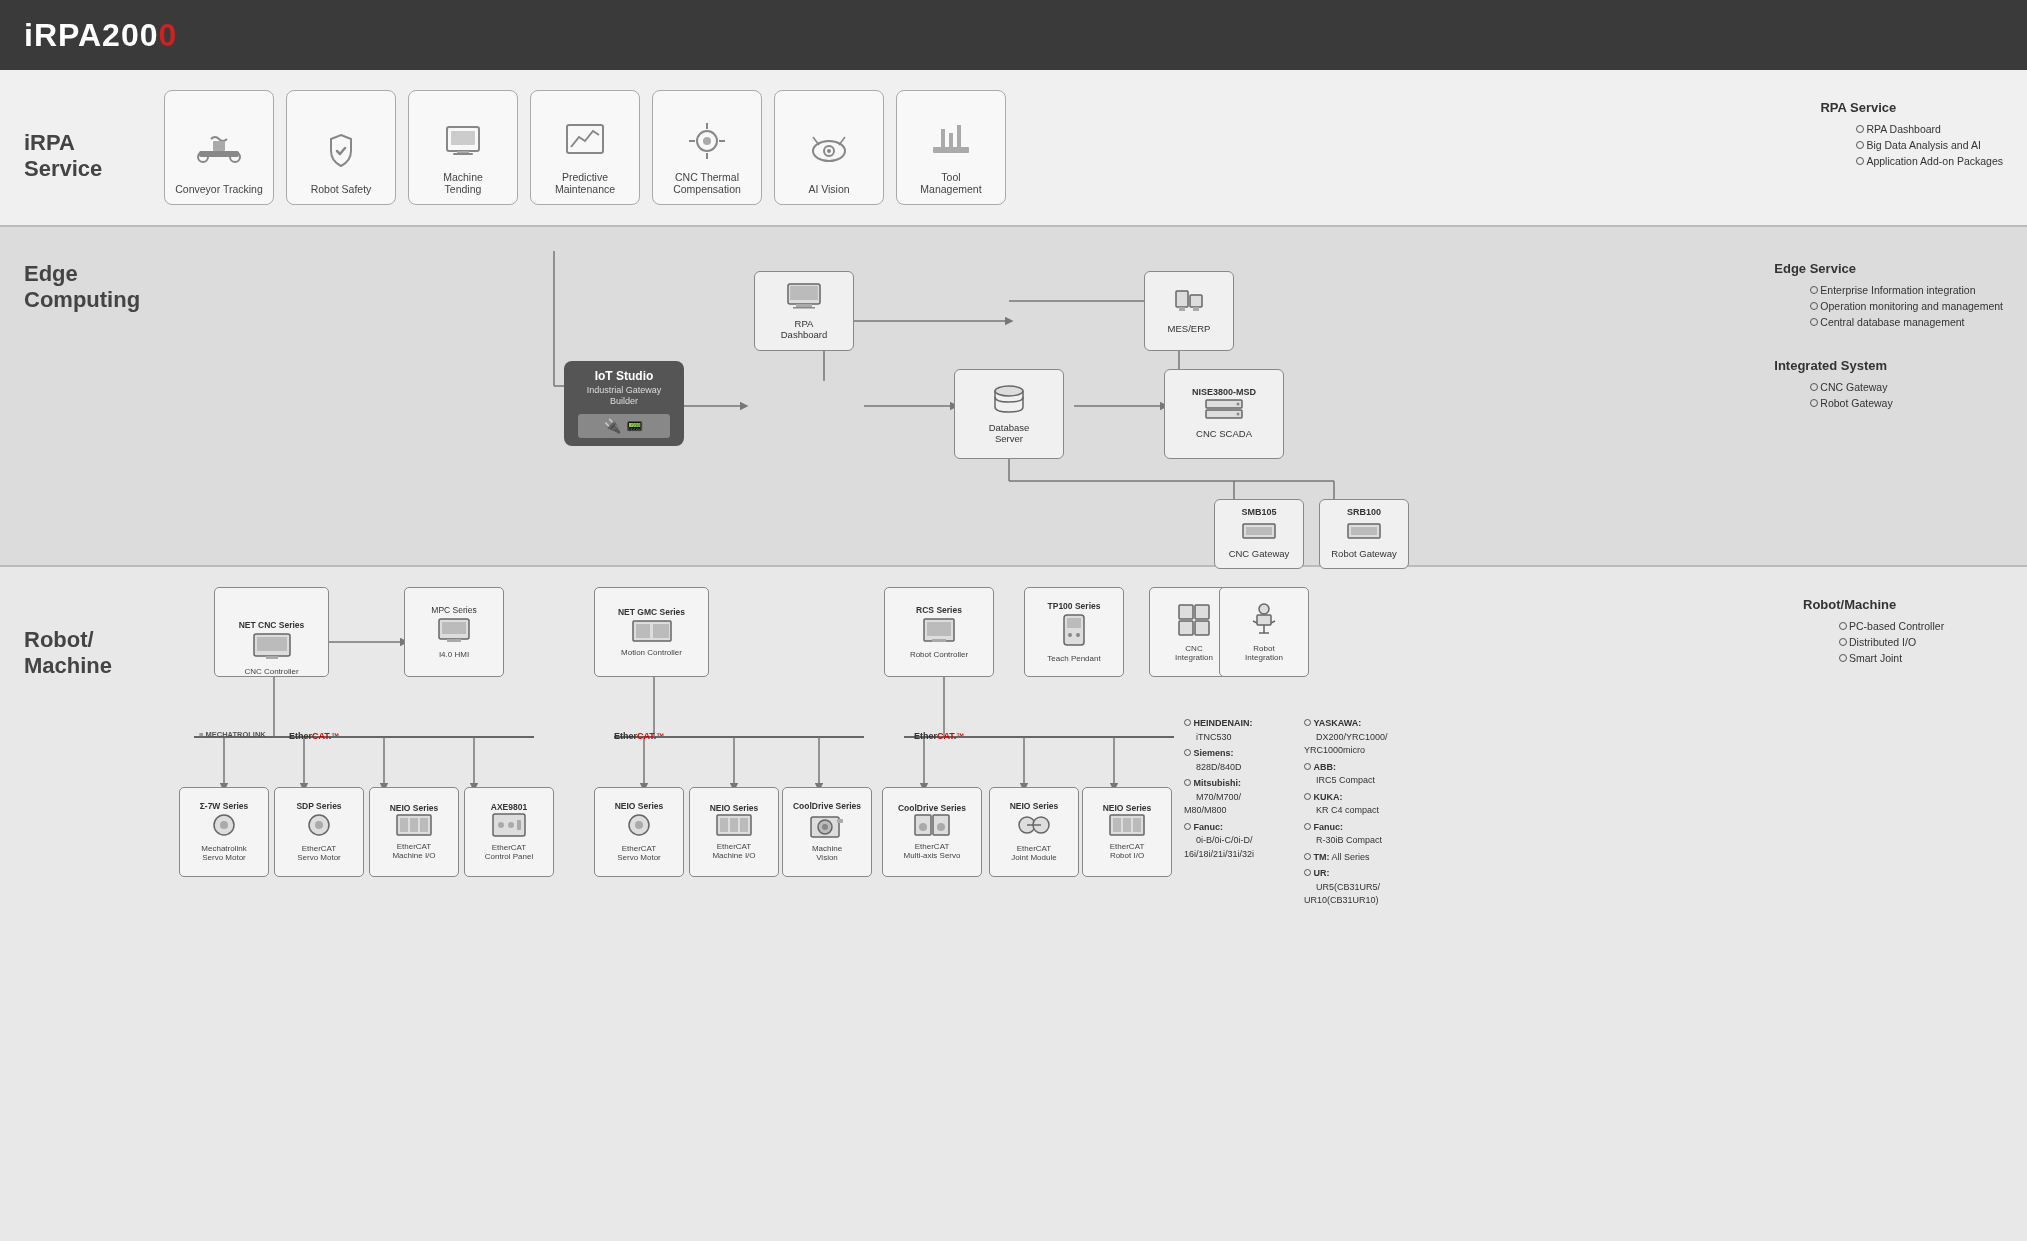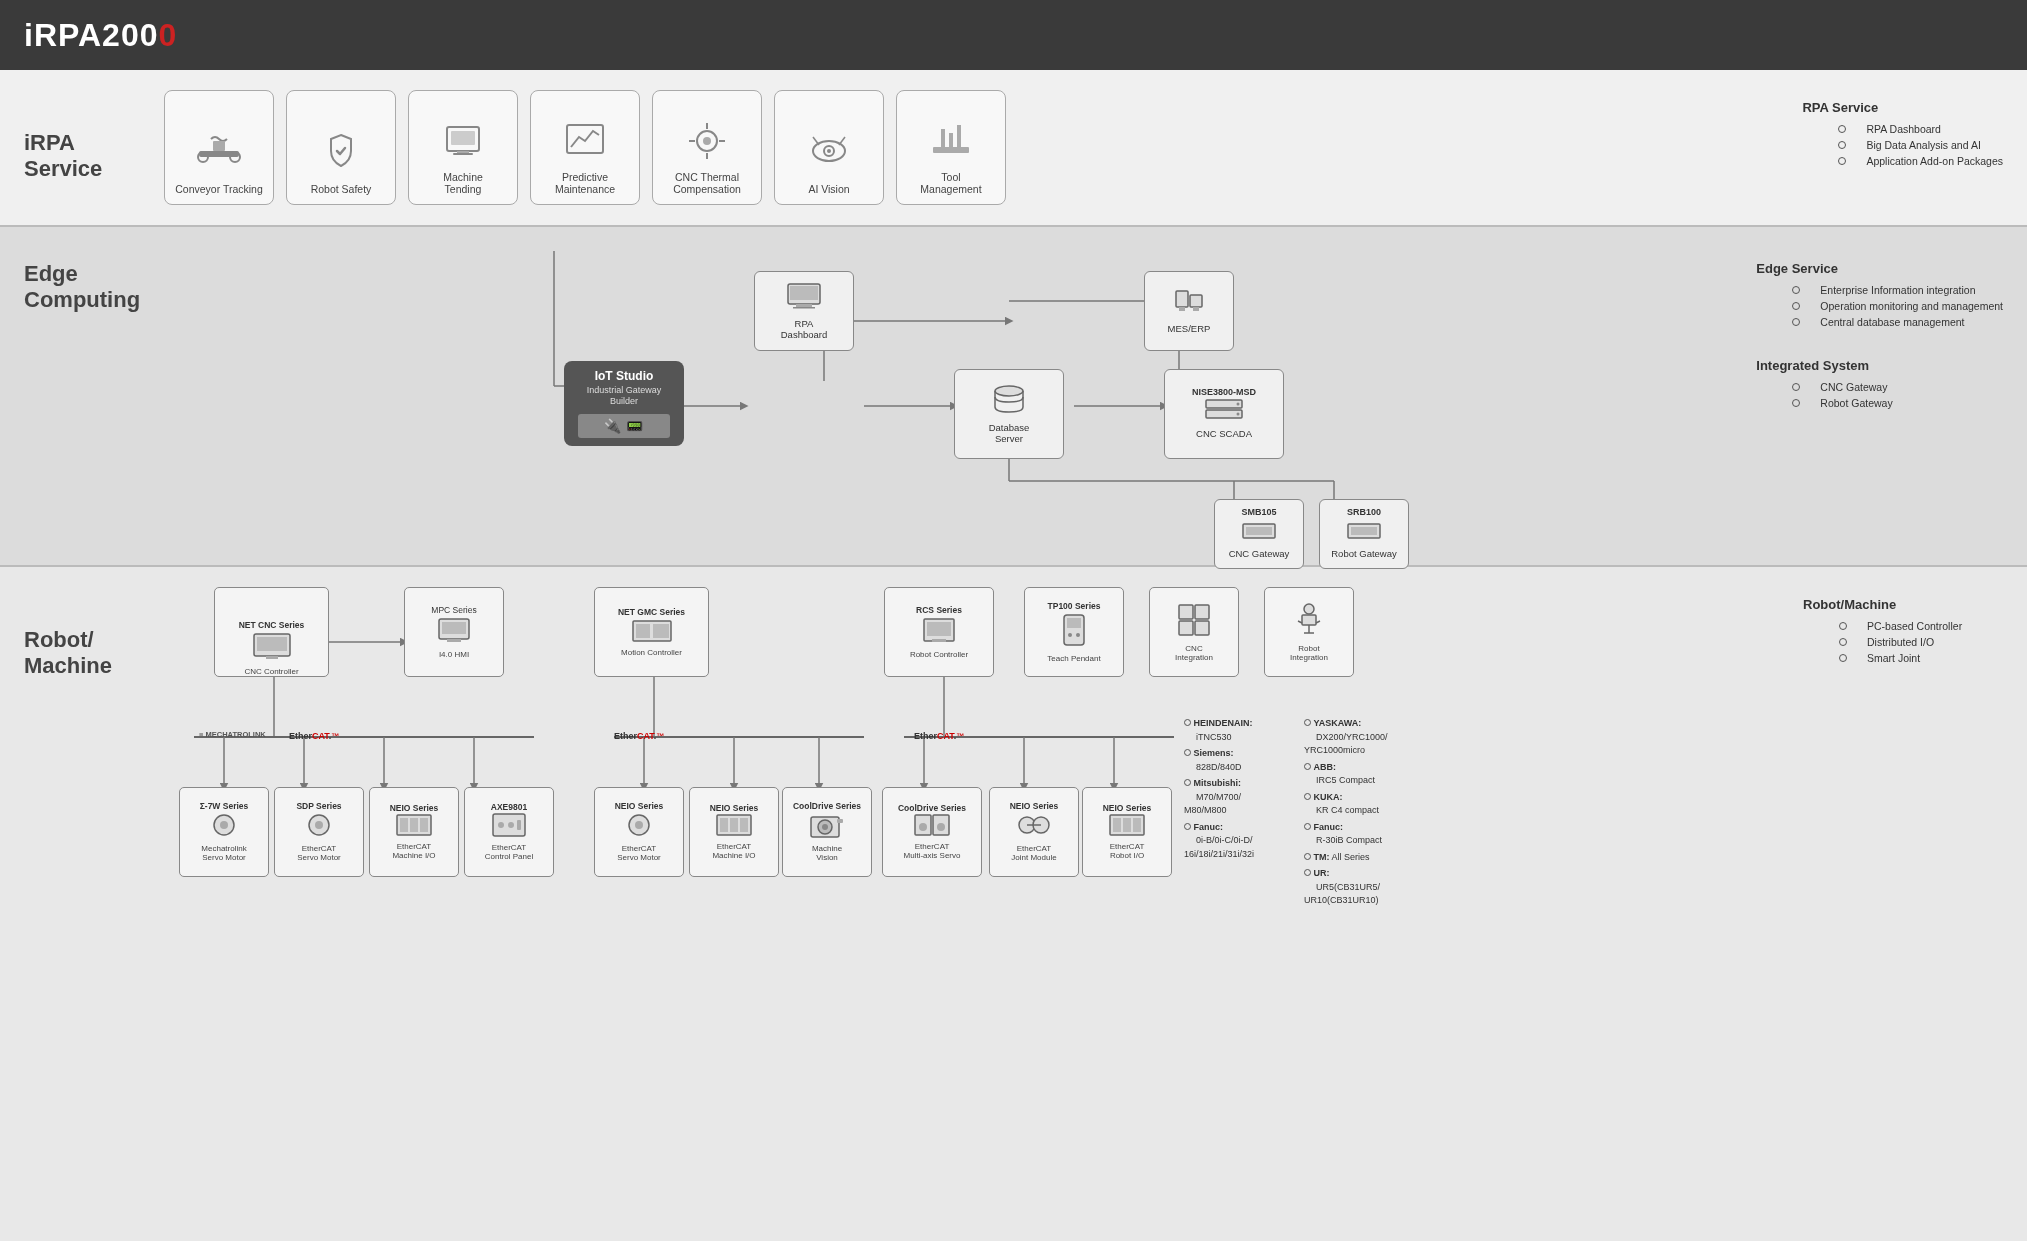--- a/index.html
+++ b/index.html
@@ -84,21 +84,21 @@
       font-size: 13px;
       font-weight: bold;
       color: #333;
       margin-bottom: 8px;
     }
     .rpa-sidebar-item {
       font-size: 10.5px;
       color: #333;
       display: flex;
       align-items: center;
-      gap: 20px;
+      gap: 2px;
       margin-bottom: 4px;
       padding-left: 36px;
     }
     .dot-circle {
       width: 8px; height: 8px;
       border-radius: 50%;
       border: 1.5px solid #555;
       display: inline-block;
       flex-shrink: 0;
     }
@@ -582,21 +582,21 @@
         <svg width="38" height="38" viewBox="0 0 38 38">
             <rect x="4" y="4" width="14" height="14" rx="1" stroke="#666" stroke-width="1.5" fill="#ddd"></rect>
             <rect x="20" y="4" width="14" height="14" rx="1" stroke="#666" stroke-width="1.5" fill="#ddd"></rect>
             <rect x="4" y="20" width="14" height="14" rx="1" stroke="#666" stroke-width="1.5" fill="#ddd"></rect>
             <rect x="20" y="20" width="14" height="14" rx="1" stroke="#666" stroke-width="1.5" fill="#ddd"></rect>
           </svg>
       </div>
       <div class="sb-label">CNC<br>Integration</div>
     </div>
 
-    <div class="series-box" style="left:1100px; top:0; width:90px; height:90px;">
+    <div class="series-box" style="left:1055px; top:0; width:90px; height:90px;">
       <div class="sb-icon">
         <svg width="38" height="38" viewBox="0 0 38 38">
             <circle cx="19" cy="8" r="5" stroke="#666" stroke-width="1.5" fill="#ddd"></circle>
             <rect x="12" y="14" width="14" height="10" rx="1" stroke="#666" stroke-width="1.5" fill="#ddd"></rect>
             <line x1="19" y1="24" x2="19" y2="32" stroke="#666" stroke-width="1.5"></line>
             <line x1="8" y1="20" x2="12" y2="22" stroke="#666" stroke-width="1.5"></line>
             <line x1="30" y1="20" x2="26" y2="22" stroke="#666" stroke-width="1.5"></line>
             <line x1="14" y1="32" x2="19" y2="32" stroke="#666" stroke-width="1.5"></line>
             <line x1="24" y1="32" x2="19" y2="32" stroke="#666" stroke-width="1.5"></line>
           </svg>

